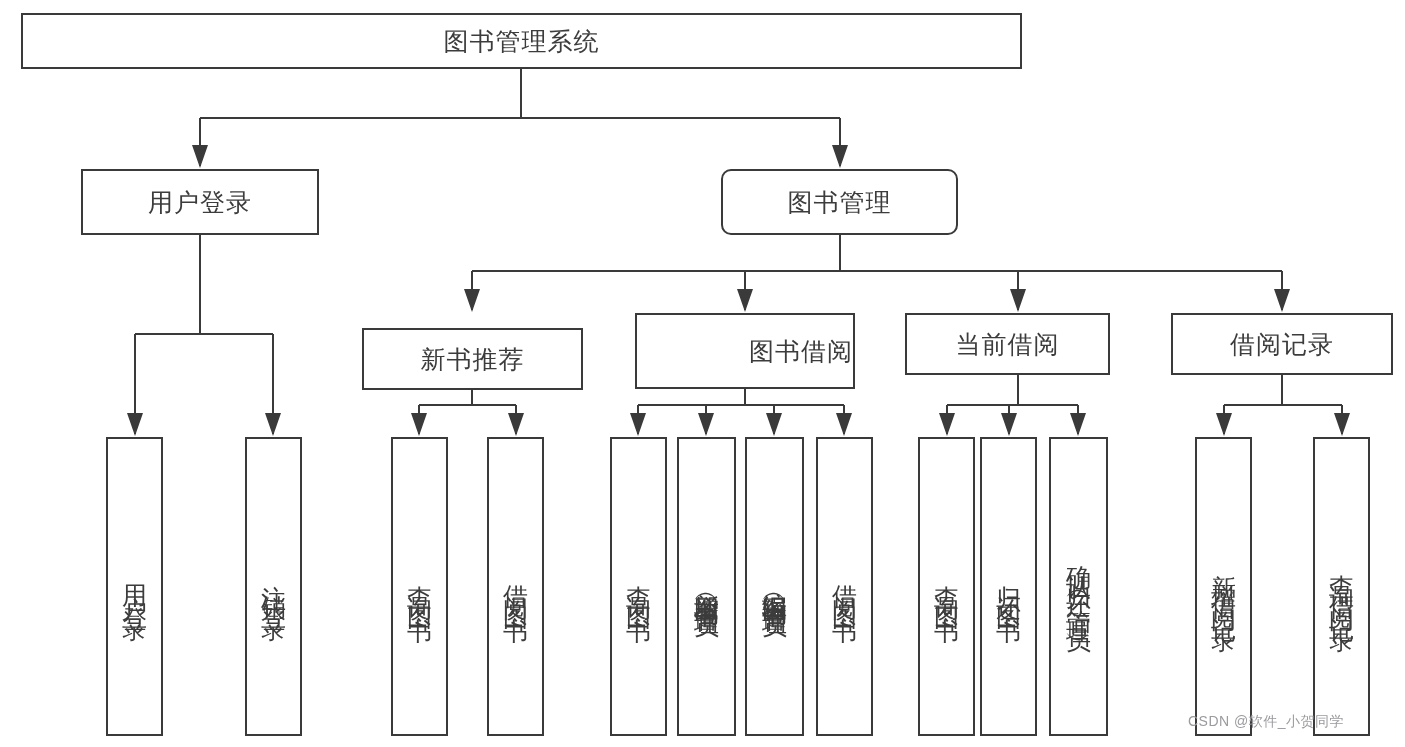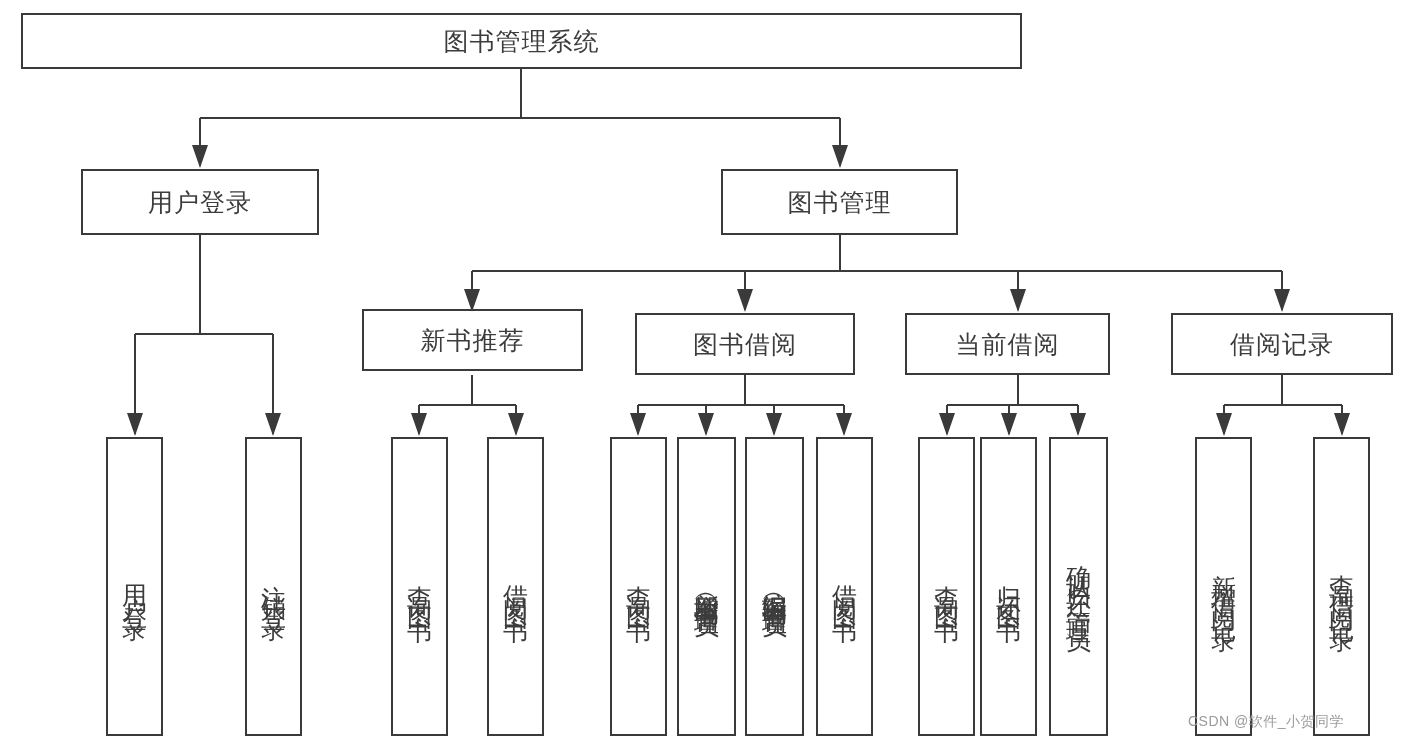--- a/index.html
+++ b/index.html
@@ -115,28 +115,28 @@
     </g>
   </svg>
 
   <div class="box hbox" style="left:21px;top:13px;width:1001px;height:56px;">
     <span>图书管理系统</span>
   </div>
 
   <div class="box hbox" style="left:81px;top:169px;width:238px;height:66px;">
     <span>用户登录</span>
   </div>
-  <div class="box hbox" style="left:721px;top:169px;width:237px;height:66px;">
+  <div class="box hbox" style="left:721px;top:169px;width:237px;height:66px;border-radius:10px;">
     <span>图书管理</span>
   </div>
 
-  <div class="box hbox" style="left:362px;top:309px;width:221px;height:62px;">
+  <div class="box hbox" style="left:362px;top:328px;width:221px;height:62px;">
     <span>新书推荐</span>
   </div>
-  <div class="box hbox" style="left:635px;top:313px;width:220px;height:62px;">
+  <div class="box hbox" style="left:635px;top:313px;width:220px;height:76px;justify-content:flex-end;">
     <span>图书借阅</span>
   </div>
   <div class="box hbox" style="left:905px;top:313px;width:205px;height:62px;">
     <span>当前借阅</span>
   </div>
   <div class="box hbox" style="left:1171px;top:313px;width:222px;height:62px;">
     <span>借阅记录</span>
   </div>
 
   <div class="box leaf vs-wide" style="left:106px;">

